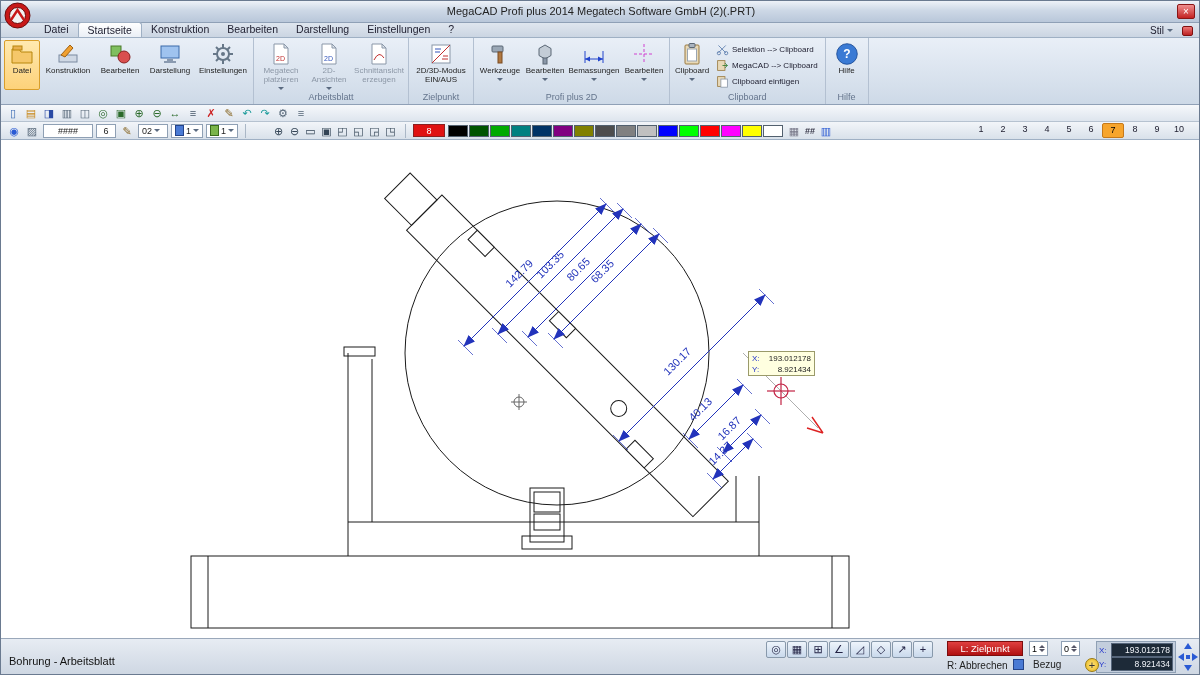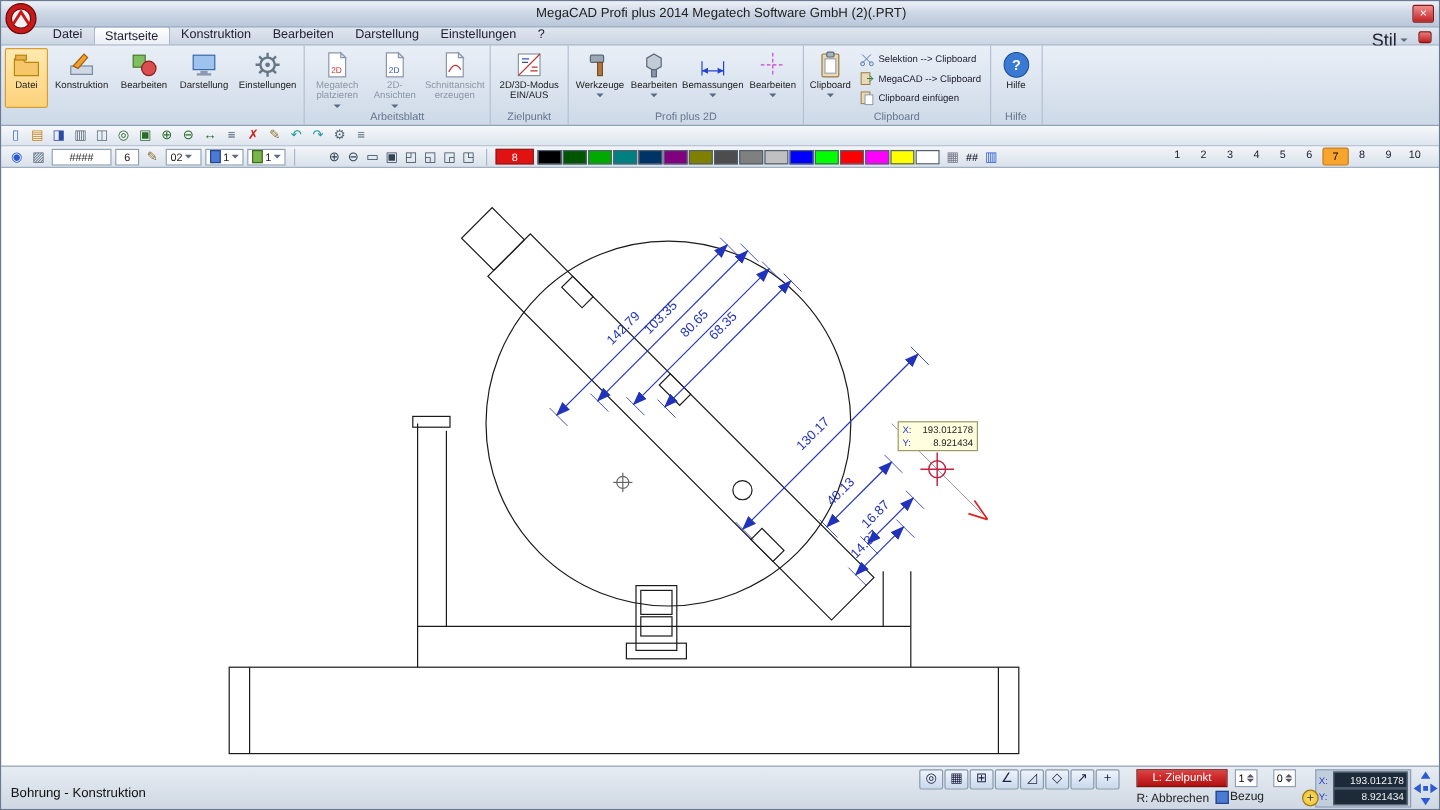--- a/index.html
+++ b/index.html
@@ -7,21 +7,21 @@
 body{font-family:"Liberation Sans",sans-serif;position:relative;background:#cfd7e2;border:1px solid #6a7a90}
 
 .titlebar{position:absolute;left:0;top:0;width:1200px;height:22px;background:linear-gradient(#eef2f8,#cdd8e6 45%,#b9c7da);border-bottom:1px solid #8fa0b6}
 .title{text-align:center;font-size:11px;line-height:21px;color:#222}
 .logo{position:absolute;left:3px;top:1px;width:27px;height:27px;z-index:9}
 .win-close{position:absolute;right:4px;top:3px;width:18px;height:15px;background:linear-gradient(#ef8f8f,#c32222);border:1px solid #8a1515;border-radius:2px;color:#fff;font-size:10px;line-height:13px;text-align:center;cursor:default}
 
 .tabrow{position:absolute;left:0;top:22px;width:1200px;height:15px;background:linear-gradient(#dfe6ef,#cbd5e2);border-bottom:1px solid #9fb0c4;display:flex;align-items:flex-end;padding-left:34px;font-size:10.5px;color:#223}
 .tab{padding:1px 9px;height:15px;line-height:13px}
 .tab.active{background:linear-gradient(#ffffff,#eaeff6);border:1px solid #9fb0c4;border-bottom:none;border-radius:3px 3px 0 0}
-.stil{position:absolute;right:26px;top:24px;display:flex;align-items:center;gap:3px;font-size:15px;color:#223}
+.stil{position:absolute;right:26px;top:24px;display:flex;align-items:center;gap:3px;font-size:10px;color:#223}
 .mini-red{position:absolute;right:6px;top:25px;width:11px;height:10px;background:linear-gradient(#e77,#b22);border:1px solid #801010;border-radius:2px}
 .caret{width:0;height:0;border:3px solid transparent;border-top-color:#5a6a80;margin-top:3px}
 
 .ribbon{position:absolute;left:0;top:37px;width:1200px;height:67px;background:linear-gradient(#e9eff7,#d6e0ec 70%,#cdd9e7);border-bottom:1px solid #8fa0b6;display:flex}
 .rgroup{height:66px;border-right:1px solid #b3c0d1;display:flex;flex-direction:column}
 .ritems{flex:1;display:flex;padding:2px 3px 0;gap:1px;align-items:flex-start}
 .rgl{height:13px;font-size:9px;color:#64748c;text-align:center;line-height:12px}
 .ritem{display:flex;flex-direction:column;align-items:center;font-size:8px;line-height:1.15;text-align:center;color:#222;padding:1px 1px 0;border:1px solid transparent;border-radius:2px;height:50px}
 .ritem.selected{background:linear-gradient(#ffe9b0,#fdd27a);border-color:#d99e2b}
 .ritem.disabled{color:#8c97a6}
@@ -50,21 +50,21 @@
 .tt-row{display:flex;justify-content:space-between}
 .tt-l{color:#2233cc}
 .tt-v{color:#222}
 
 .statusbar{position:absolute;left:0;top:637px;width:1200px;height:38px;background:linear-gradient(#e7ecf3,#cdd6e2);border-top:1px solid #9aa8ba}
 .sb-mode{position:absolute;left:8px;top:16px;font-size:11px;color:#111}
 .snapbar{position:absolute;left:765px;top:2px;display:flex;gap:1px}
 .snapbtn{width:20px;height:17px;background:linear-gradient(#eef4fb,#c9d9ec);border:1px solid #8899ab;border-radius:2px;font-size:11px;line-height:15px;text-align:center;color:#224}
 .lz{position:absolute;left:946px;top:2px;width:76px;height:15px;background:linear-gradient(#e04040,#b01010);border:1px solid #7c0d0d;color:#fff;font-size:9.5px;line-height:13px;text-align:center}
 .rz{position:absolute;left:946px;top:21px;font-size:10px;color:#222}
-.bezug{position:absolute;left:1012px;top:20px;display:flex;align-items:center;gap:1px;font-size:10px;color:#222}
+.bezug{position:absolute;left:1012px;top:20px;display:flex;align-items:center;gap:9px;font-size:10px;color:#222}
 .bz-ic{width:11px;height:11px;background:#4a7ad4;border:1px solid #24448a;display:inline-block}
 .addbtn{position:absolute;left:1084px;top:19px;width:14px;height:14px;background:radial-gradient(#ffe27a,#e8b81e);border:1px solid #9a7a10;border-radius:50%;font-size:11px;line-height:12px;text-align:center;color:#333}
 .spin{position:absolute;top:2px;height:15px;background:#fff;border:1px solid #8fa0b4;display:flex;align-items:center;font-size:9px;padding:0 2px;gap:2px}
 .spin .arrs{display:flex;flex-direction:column;gap:1px}
 .spin i{display:block;width:0;height:0;border:3px solid transparent}
 .spin .up{border-bottom-color:#556}
 .spin .dn{border-top-color:#556}
 .xy{position:absolute;left:1095px;top:2px;width:80px;height:32px;background:#c3cedd;border:1px solid #8fa0b4;padding:1px 2px}
 .xyrow{display:flex;align-items:center;gap:2px;height:14px}
 .xyl{font-size:8px;color:#2233cc;width:10px}
@@ -491,21 +491,21 @@
         <span class="tt-v">193.012178</span>
       </div>
     <div class="tt-row">
         <span class="tt-l">Y:</span>
         <span class="tt-v">8.921434</span>
       </div>
   </div>
 </div>
 
 <div class="statusbar">
-  <div class="sb-mode">Bohrung - Konstruktion</div>
+  <div class="sb-mode">Bohrung - Arbeitsblatt</div>
   <div class="snapbar">
       <div class="snapbtn">◎</div>
       <div class="snapbtn">▦</div>
       <div class="snapbtn">⊞</div>
       <div class="snapbtn">∠</div>
       <div class="snapbtn">◿</div>
       <div class="snapbtn">◇</div>
       <div class="snapbtn">↗</div>
       <div class="snapbtn">+</div>
     </div>

